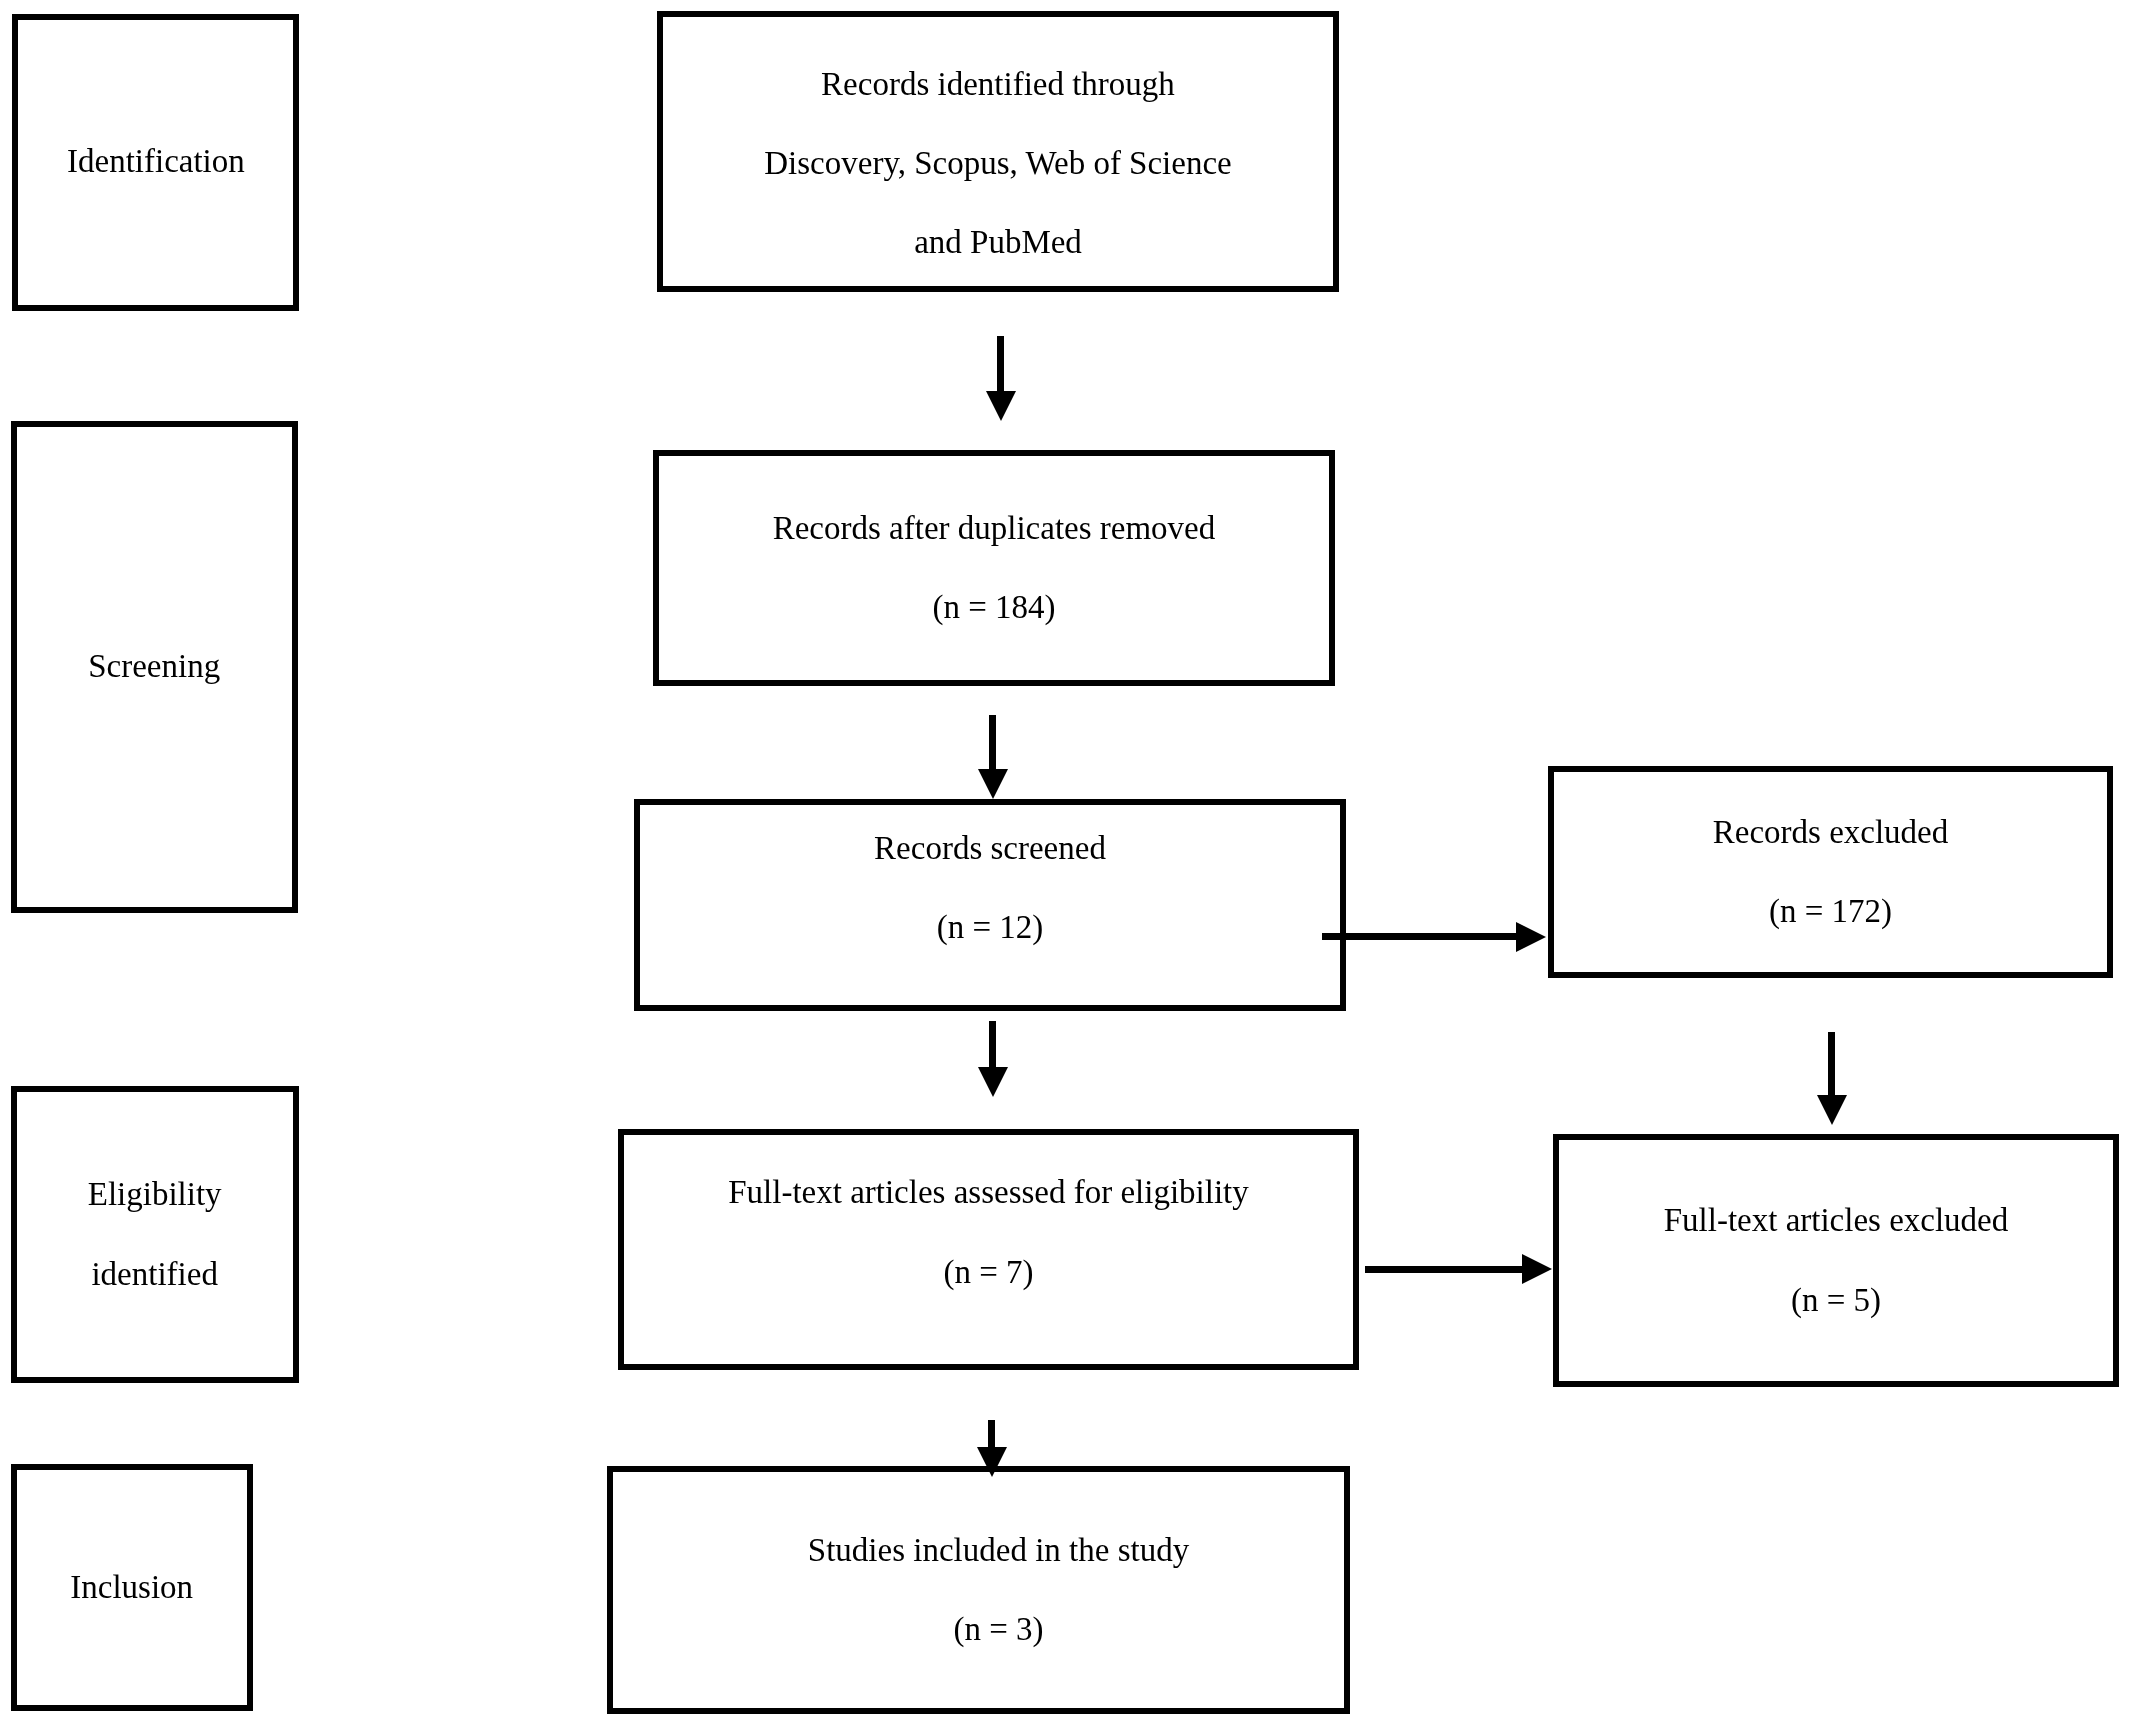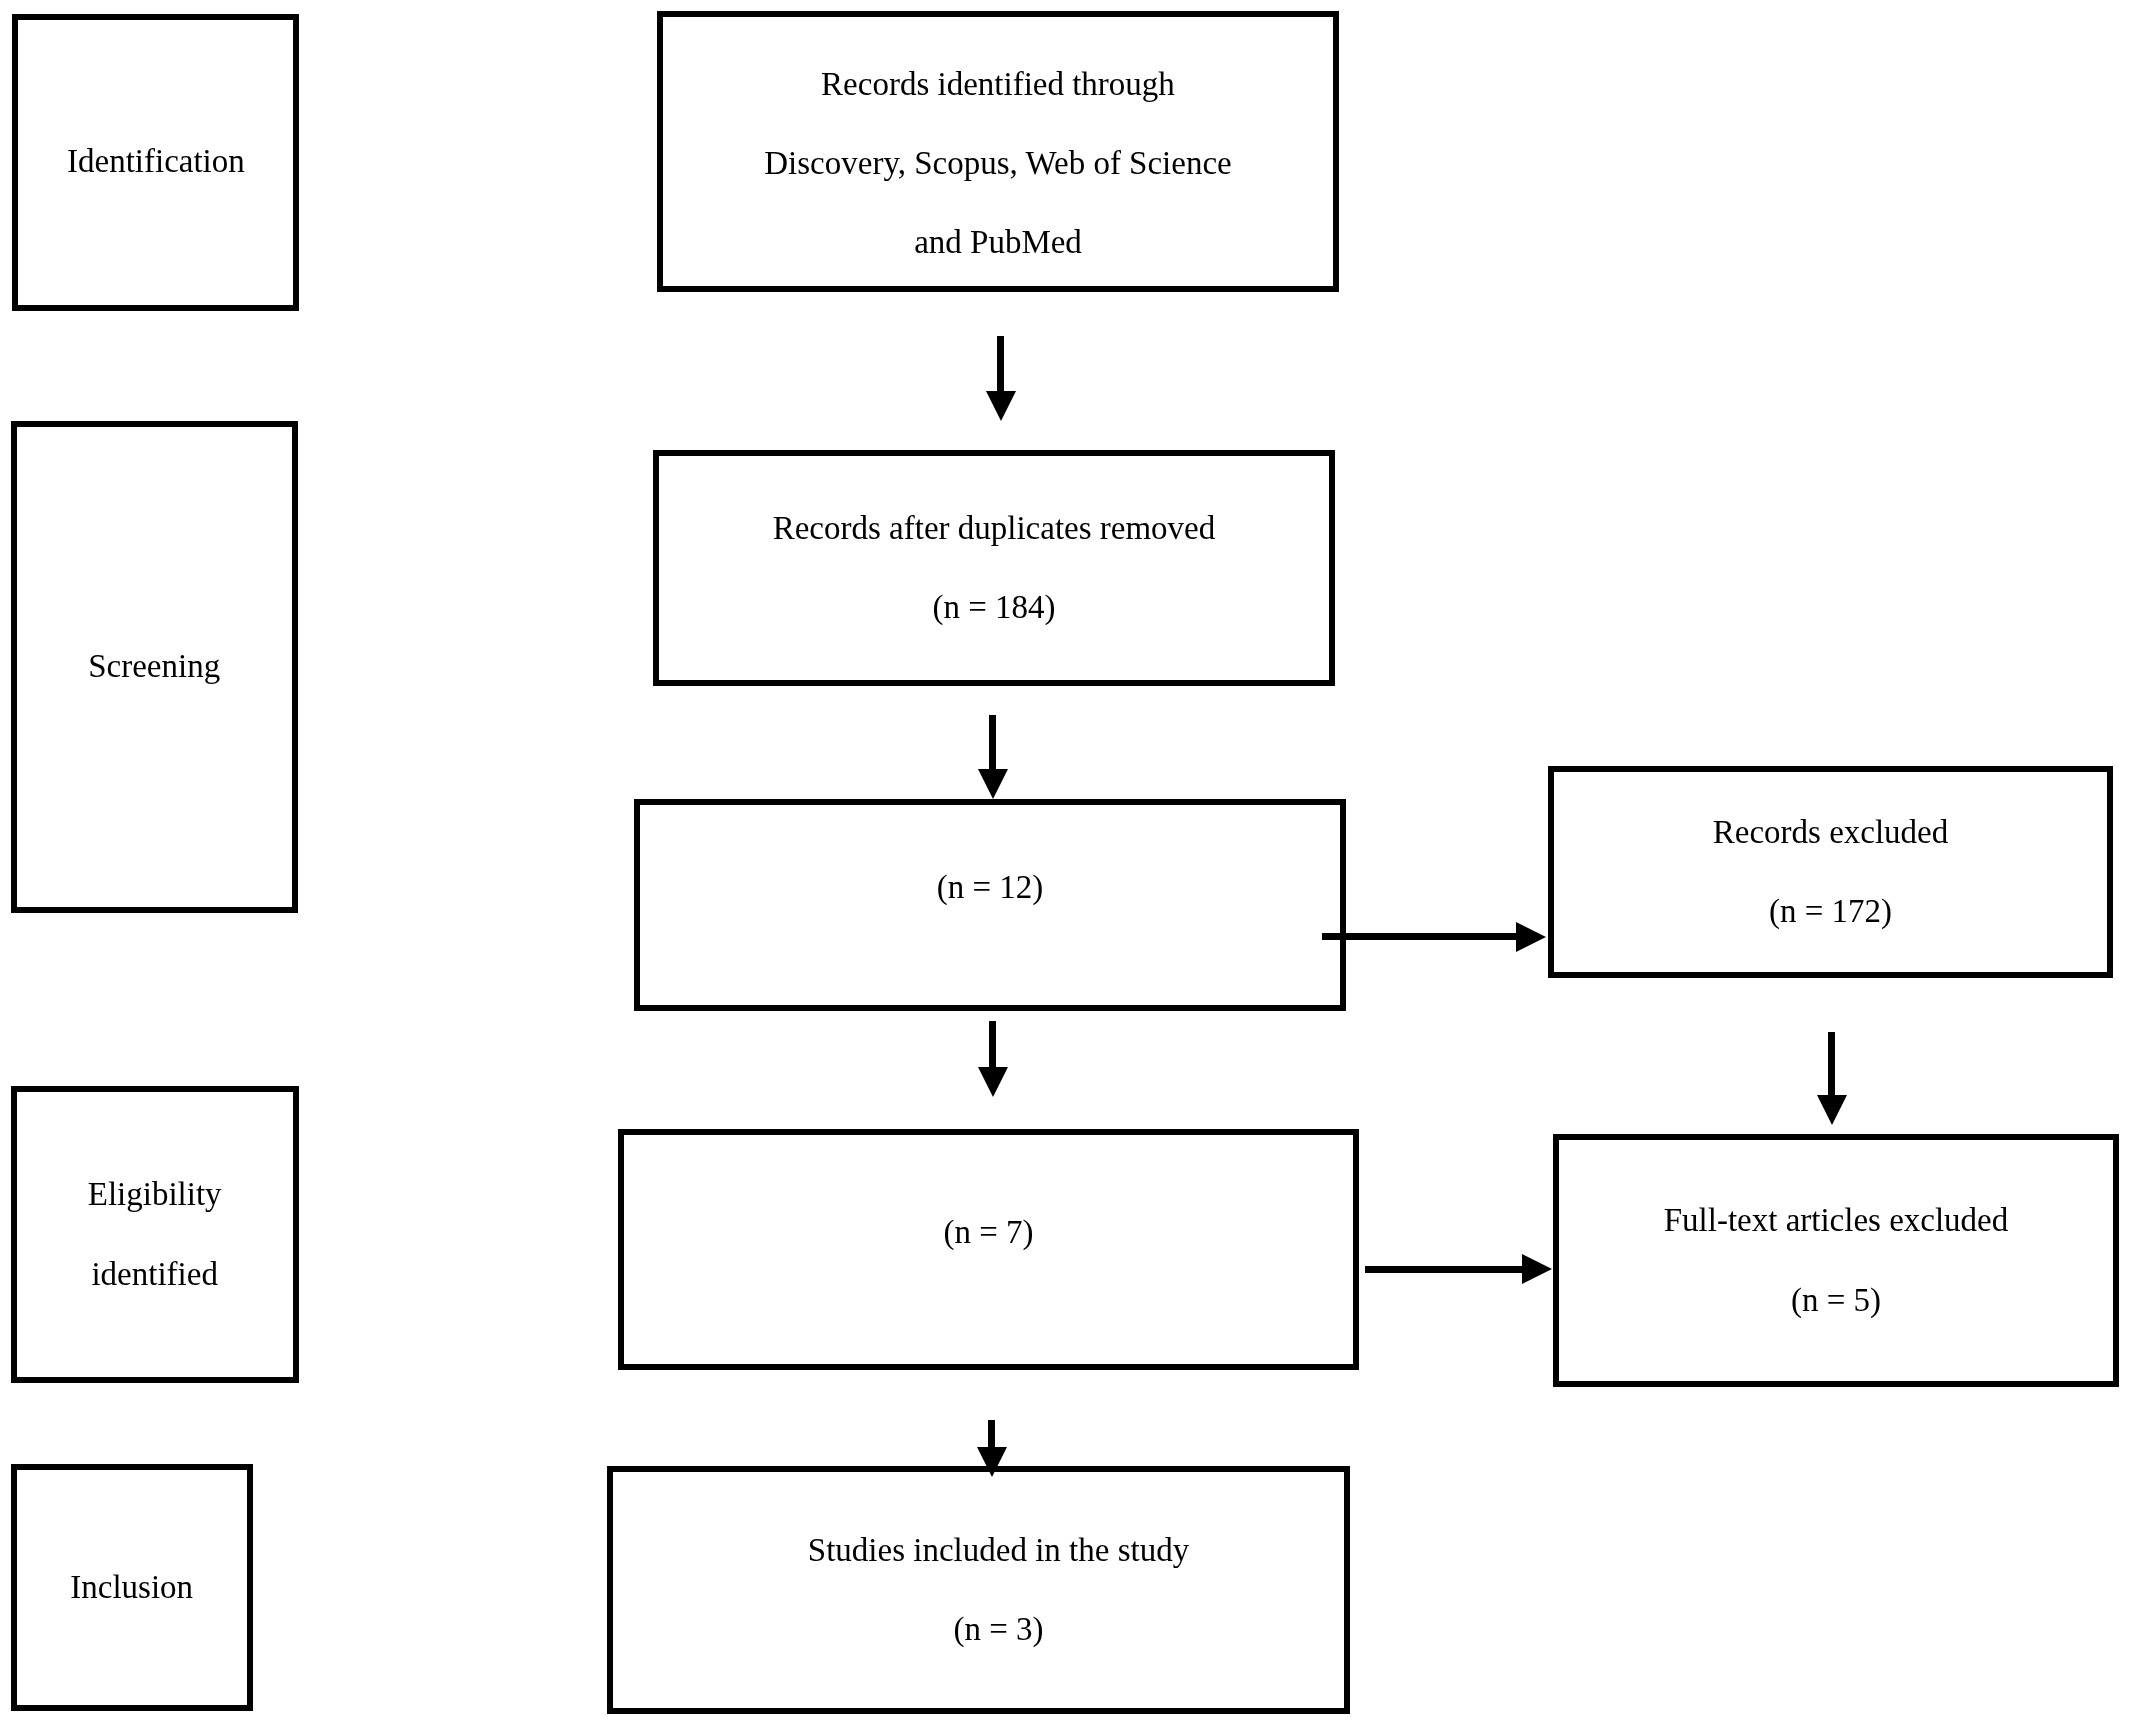--- a/index.html
+++ b/index.html
@@ -94,24 +94,26 @@
     <span class="ln">Discovery, Scopus, Web of Science</span>
     <span class="ln">and PubMed</span>
   </div>
 
   <div class="box" style="left:653px; top:450px; width:682px; height:236px;">
     <span class="ln">Records after duplicates removed</span>
     <span class="ln">(n = 184)</span>
   </div>
 
   <div class="box lift-s" style="left:634px; top:799px; width:712px; height:212px;">
+    <span class="ln">Records screened</span>
     <span class="ln">(n = 12)</span>
   </div>
 
   <div class="box lift-s" style="left:618px; top:1129px; width:741px; height:241px;">
+    <span class="ln">Full-text articles assessed for eligibility</span>
     <span class="ln">(n = 7)</span>
   </div>
 
   <div class="box" style="left:607px; top:1466px; width:743px; height:248px;padding-left:40px;">
     <span class="ln">Studies included in the study</span>
     <span class="ln">(n = 3)</span>
   </div>
 
   <div class="box" style="left:1548px; top:766px; width:565px; height:212px;">
     <span class="ln">Records excluded</span>

